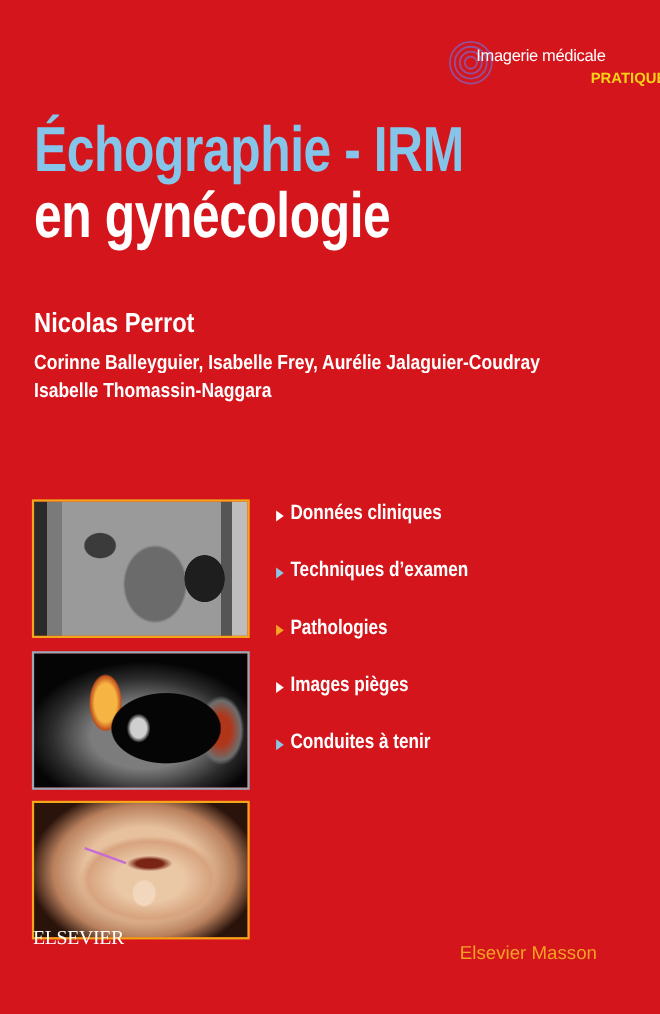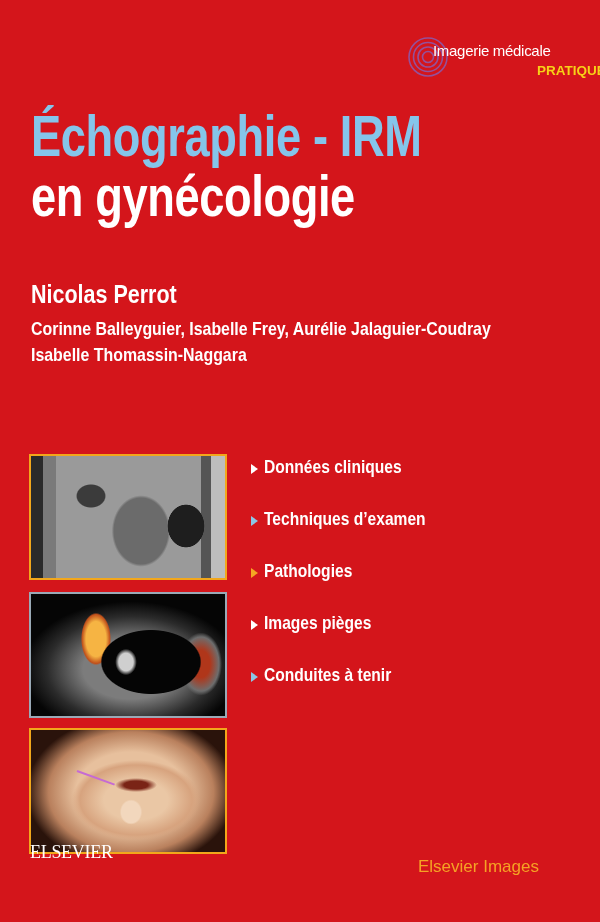--- a/index.html
+++ b/index.html
@@ -91,14 +91,14 @@
       <span class="bullet" style="border-left-color:#FFFFFF"></span>
       <span class="feature-label">Images pièges</span>
     </div>
     <div class="feature" style="top:208px">
       <span class="bullet" style="border-left-color:#8CC6E7"></span>
       <span class="feature-label">Conduites à tenir</span>
     </div>
   </div>
 
   <div class="publisher-left">ELSEVIER</div>
-  <div class="publisher-right">Elsevier Images</div>
+  <div class="publisher-right">Elsevier Masson</div>
 </div>
 
 </body></html>

